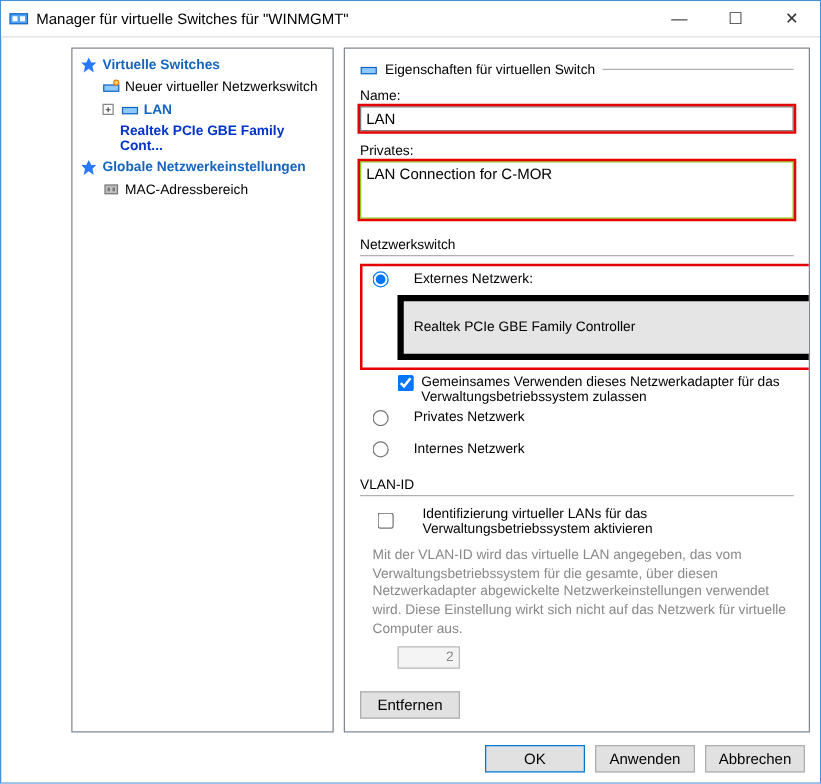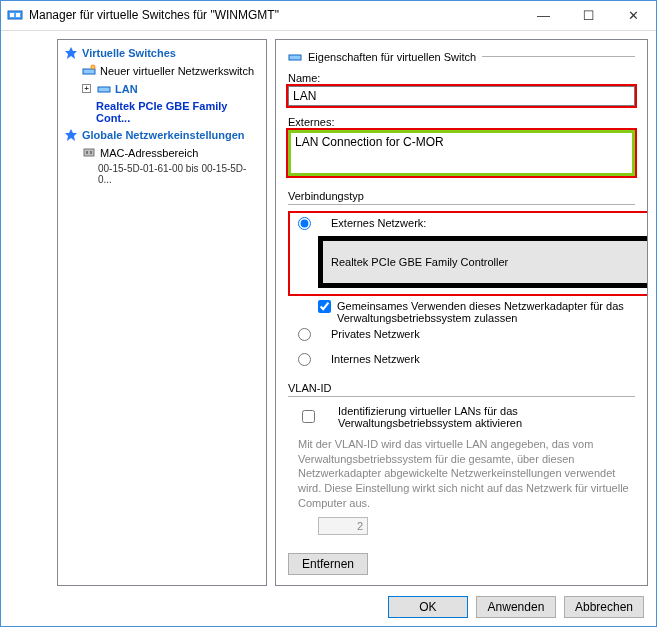--- a/index.html
+++ b/index.html
@@ -22,21 +22,21 @@
   .tree-item .sel-text { color: #0033cc; font-weight: bold; }
   .tree-sub { padding: 1px 4px 1px 38px; color: #333; font-size: 10px; }
   .mini-icon { width: 14px; height: 14px; flex-shrink: 0; }
   .plusbox { width: 9px; height: 9px; border: 1px solid #888; display: inline-flex; align-items: center; justify-content: center; font-size: 8px; line-height: 1; color: #444; margin-right: 2px; }
   .content-pane { flex: 1; border: 1px solid #828790; padding: 10px 12px; overflow: hidden; background: #fff; }
   .section-header { display: flex; align-items: center; gap: 6px; margin-bottom: 8px; }
   .section-header .line { flex: 1; height: 1px; background: #b0b0b0; }
   .label-row { color: #000; margin: 4px 0 2px 0; }
   .input-name { width: 100%; padding: 2px 4px; border: 1px solid #7a7a7a; font-size: 12px; }
   .red-outline { outline: 2px solid #e60000; }
-  .textarea-note { width: 100%; height: 46px; padding: 2px 4px; border: 3px solid #84cc16; resize: none; font-size: 12px; font-family: inherit; overflow-y: scroll; }
+  .textarea-note { width: 100%; height: 46px; padding: 2px 4px; border: 1px solid #84cc16; resize: none; font-size: 12px; font-family: inherit; overflow-y: scroll; }
   .group-title { margin-top: 12px; margin-bottom: 2px; color: #000; }
   .group-rule { height: 1px; background: #b0b0b0; margin-bottom: 6px; }
   .radio-row { display: flex; align-items: center; gap: 20px; padding: 2px 0 2px 10px; }
   .radio-row input[type=radio], .check-row input[type=checkbox] { margin: 0; }
   .select-nic { width: 352px; margin: 4px 0 4px 30px; padding: 14px 4px; border: 5px solid #000000; background: #e5e5e5; }
   .check-row { display: flex; align-items: flex-start; gap: 6px; padding: 2px 0 2px 30px; max-width: 360px; }
   .vlan-block { margin-top: 14px; }
   .vlan-desc { color: #888; padding: 6px 0 6px 10px; max-width: 390px; line-height: 1.35; }
   .vlan-num { width: 50px; padding: 2px 4px; border: 1px solid #bbb; background: #f4f4f4; color: #888; margin-left: 30px; text-align: right; }
   .remove-row { display: flex; justify-content: flex-start; margin-top: 18px; }
@@ -112,42 +112,41 @@
           <div class="tree-item">
             <span class="mini-icon">
               <svg viewBox="0 0 14 14">
                   <rect x="2" y="3" width="10" height="7" fill="#c0c0c0" stroke="#777"></rect>
                   <rect x="4" y="5" width="2" height="3" fill="#777"></rect>
                   <rect x="8" y="5" width="2" height="3" fill="#777"></rect>
                 </svg>
             </span>
             <span>MAC-Adressbereich</span>
           </div>
-          <div class="tree-sub">00-15-5D-01-61-00 bis 00-15-5D-0...</div>
         </div>
       </div>
 
       <div class="content-pane">
         <div class="section-header">
           <span class="mini-icon">
             <svg viewBox="0 0 14 14">
                 <rect x="1" y="5" width="12" height="5" fill="#8ec9ff" stroke="#1565c0"></rect>
               </svg>
           </span>
           <span>Eigenschaften für virtuellen Switch</span>
           <span class="line"></span>
         </div>
 
         <div class="label-row">Name:</div>
         <input class="input-name red-outline" type="text" value="LAN" style="">
 
-        <div class="label-row" style="margin-top:10px;">Externes:</div>
+        <div class="label-row" style="margin-top:10px;">Privates:</div>
         <textarea class="textarea-note red-outline" style="">LAN Connection for C-MOR</textarea>
 
-        <div class="group-title">Verbindungstyp</div>
+        <div class="group-title">Netzwerkswitch</div>
         <div class="group-rule"></div>
 
         <div class="connection-outline">
           <div class="radio-row" style="padding-left:4px;">
             <input type="radio" name="conn" checked="" style="">
             <span>Externes Netzwerk:</span>
           </div>
           <select class="select-nic" style="margin-left:24px;width:360px;">
             <option>Realtek PCIe GBE Family Controller</option>
           </select>

